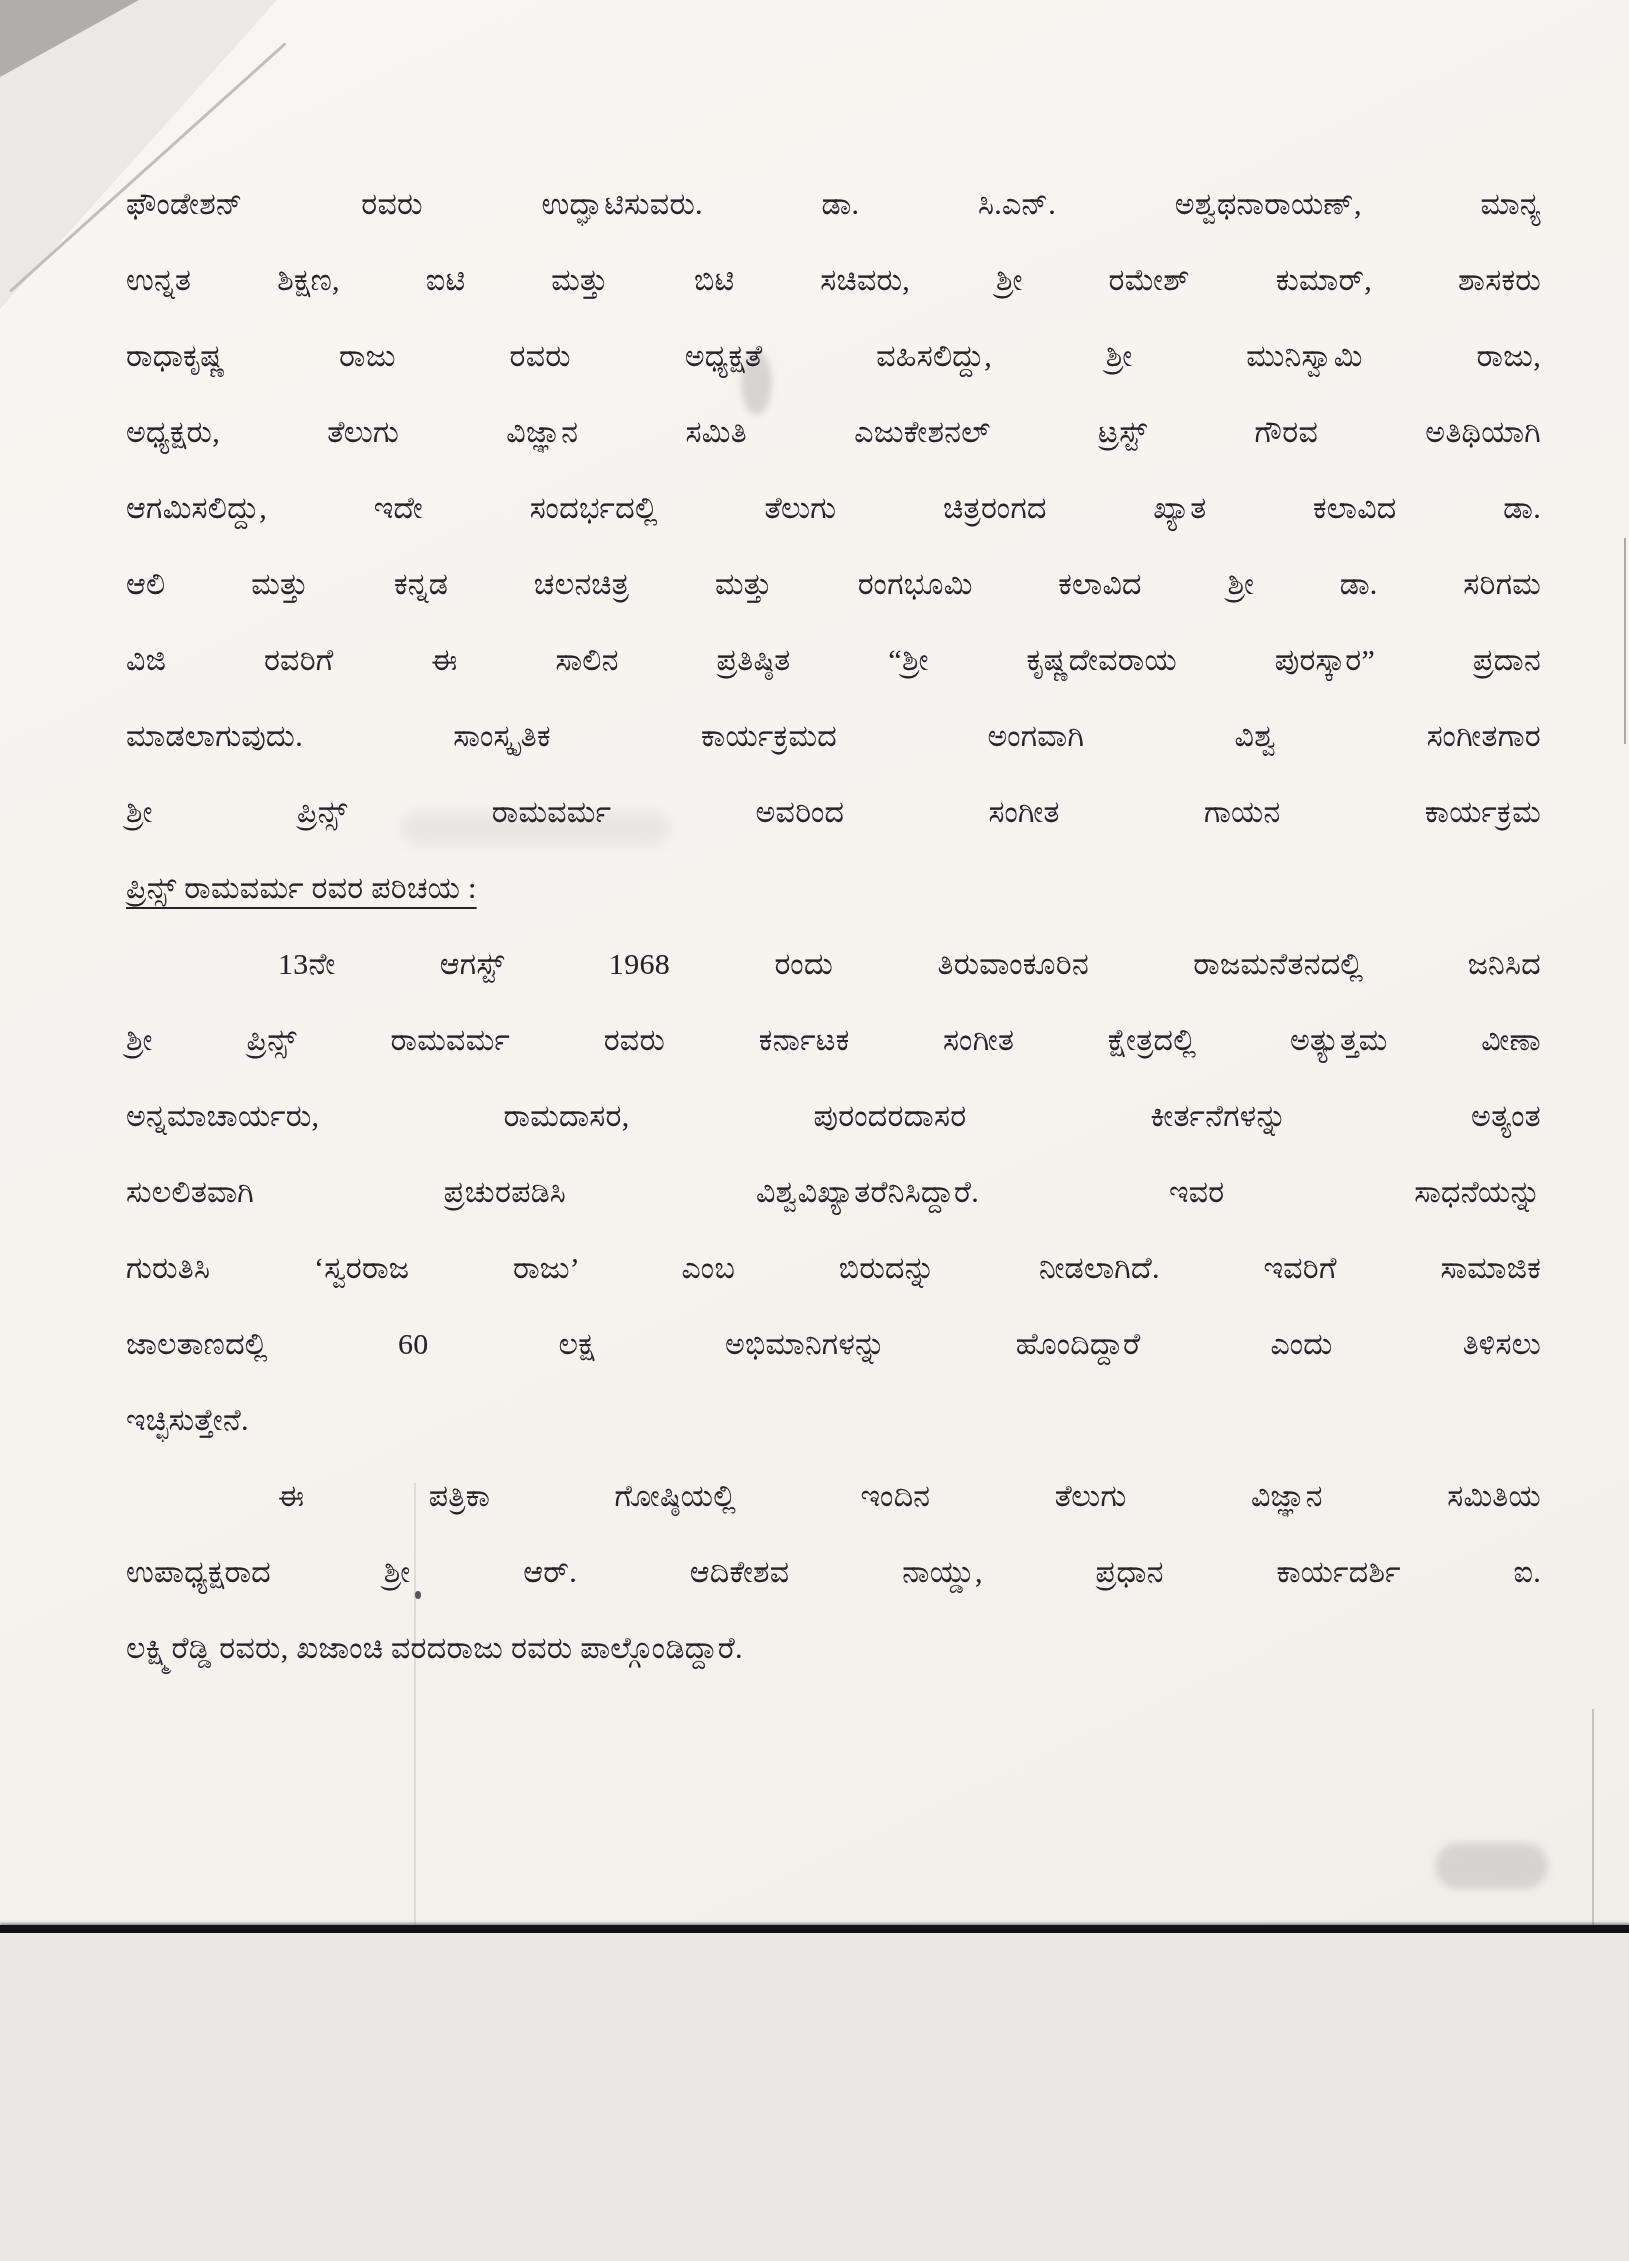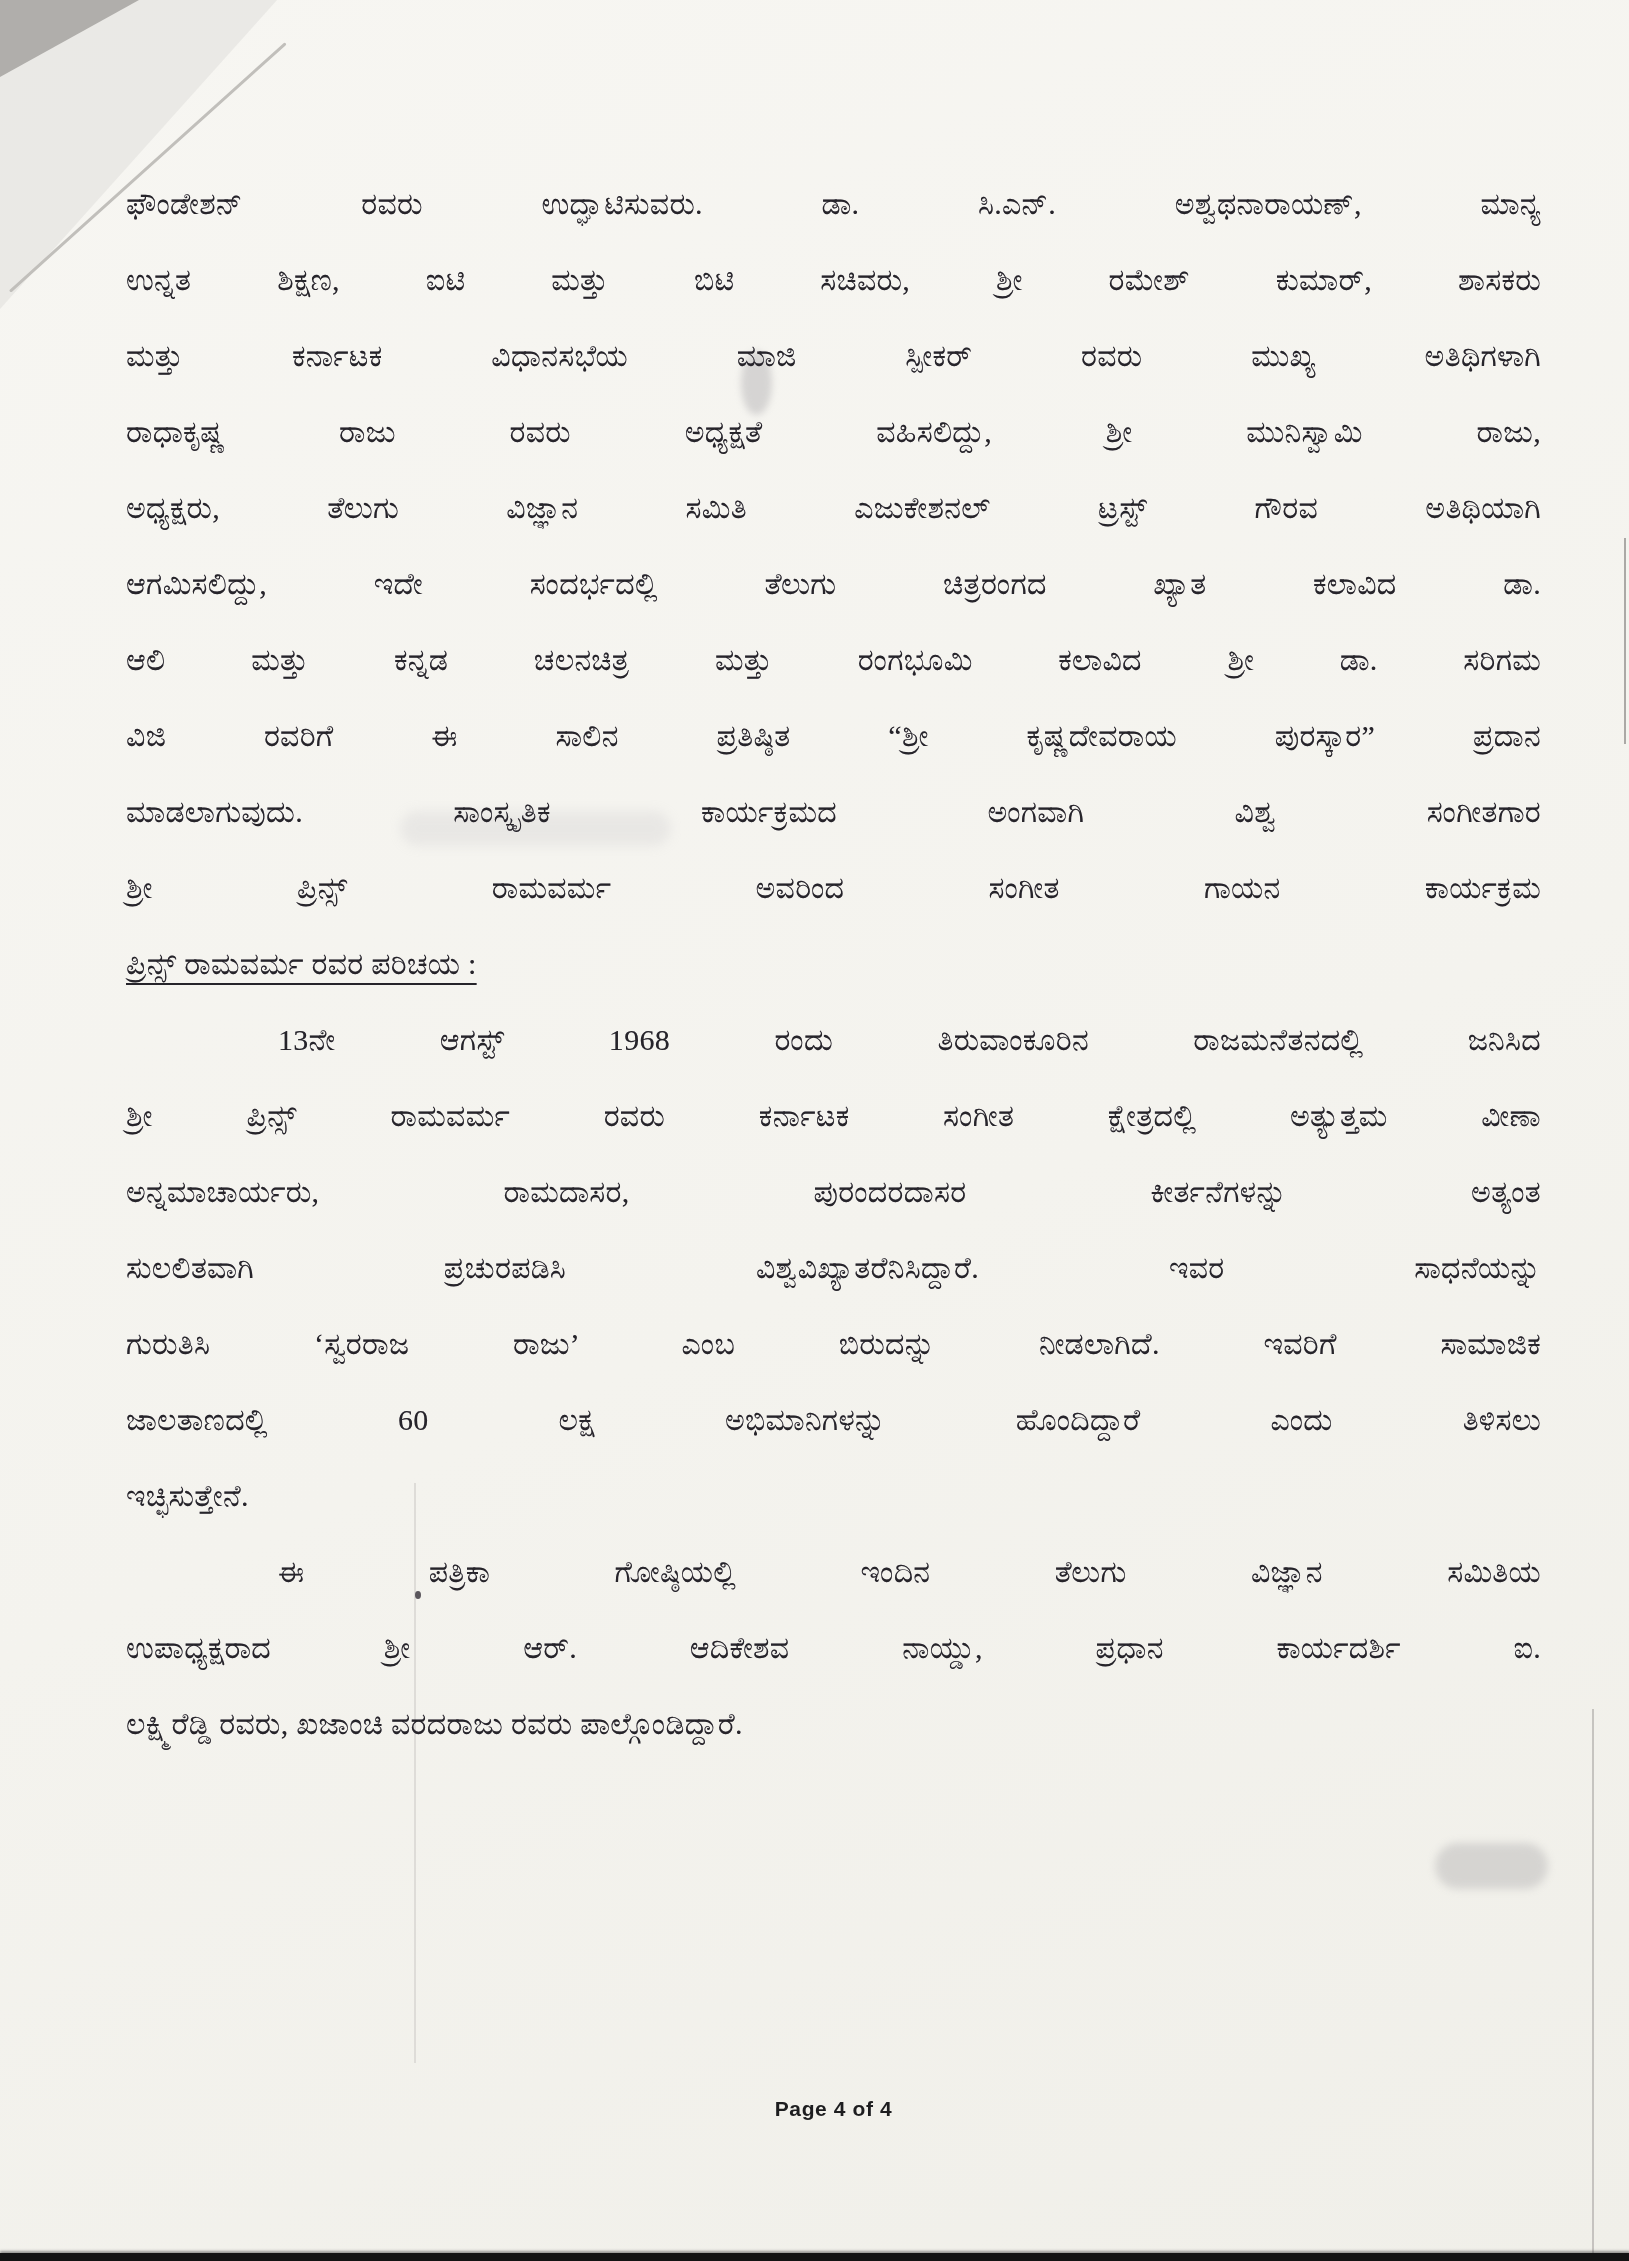--- a/index.html
+++ b/index.html
@@ -4,21 +4,21 @@
 <title>Scanned Document</title>
 <style>
   html, body { margin: 0; padding: 0; }
   body {
     width: 1630px; height: 2261px;
     background: #e9e8e4;
     font-family: "Liberation Serif", "DejaVu Serif", serif;
   }
   .page {
     position: relative;
-    width: 1630px; height: 2261px;
+    width: 1630px; height: 1933px;
     background: linear-gradient(155deg, #f7f6f2 0%, #f4f3ee 55%, #f0efe9 100%);
     overflow: hidden;
   }
   
   .doc {
     position: absolute;
     left: 126px; right: 89px; top: 166px;
   }
   .line {
     height: 76px;
@@ -133,21 +133,20 @@
   <div class="smudge3"></div>
   <div class="crease"></div>
   <div class="speck"></div>
   <div class="right-line-1"></div>
   <div class="right-line-2"></div>
   <div class="bottom-edge"></div>
 
   <div class="doc" id="doc">
       <div class="line" lang="kn">ಫೌಂಡೇಶನ್ ರವರು ಉದ್ಘಾಟಿಸುವರು. ಡಾ. ಸಿ.ಎನ್. ಅಶ್ವಥನಾರಾಯಣ್, ಮಾನ್ಯ</div>
       <div class="line" lang="kn">ಉನ್ನತ ಶಿಕ್ಷಣ, ಐಟಿ ಮತ್ತು ಬಿಟಿ ಸಚಿವರು, ಶ್ರೀ ರಮೇಶ್ ಕುಮಾರ್, ಶಾಸಕರು</div>
-      <div class="line" lang="kn">ಮತ್ತು ಕರ್ನಾಟಕ ವಿಧಾನಸಭೆಯ ಮಾಜಿ ಸ್ಪೀಕರ್ ರವರು ಮುಖ್ಯ ಅತಿಥಿಗಳಾಗಿ</div>
       <div class="line" lang="kn">ರಾಧಾಕೃಷ್ಣ ರಾಜು ರವರು ಅಧ್ಯಕ್ಷತೆ ವಹಿಸಲಿದ್ದು, ಶ್ರೀ ಮುನಿಸ್ವಾಮಿ ರಾಜು,</div>
       <div class="line" lang="kn">ಅಧ್ಯಕ್ಷರು, ತೆಲುಗು ವಿಜ್ಞಾನ ಸಮಿತಿ ಎಜುಕೇಶನಲ್ ಟ್ರಸ್ಟ್ ಗೌರವ ಅತಿಥಿಯಾಗಿ</div>
       <div class="line" lang="kn">ಆಗಮಿಸಲಿದ್ದು, ಇದೇ ಸಂದರ್ಭದಲ್ಲಿ ತೆಲುಗು ಚಿತ್ರರಂಗದ ಖ್ಯಾತ ಕಲಾವಿದ ಡಾ.</div>
       <div class="line" lang="kn">ಆಲಿ ಮತ್ತು ಕನ್ನಡ ಚಲನಚಿತ್ರ ಮತ್ತು ರಂಗಭೂಮಿ ಕಲಾವಿದ ಶ್ರೀ ಡಾ. ಸರಿಗಮ</div>
       <div class="line" lang="kn">ವಿಜಿ ರವರಿಗೆ ಈ ಸಾಲಿನ ಪ್ರತಿಷ್ಠಿತ “ಶ್ರೀ ಕೃಷ್ಣದೇವರಾಯ ಪುರಸ್ಕಾರ” ಪ್ರದಾನ</div>
       <div class="line" lang="kn">ಮಾಡಲಾಗುವುದು. ಸಾಂಸ್ಕೃತಿಕ ಕಾರ್ಯಕ್ರಮದ ಅಂಗವಾಗಿ ವಿಶ್ವ ಸಂಗೀತಗಾರ</div>
       <div class="line" lang="kn">ಶ್ರೀ ಪ್ರಿನ್ಸ್ ರಾಮವರ್ಮ ಅವರಿಂದ ಸಂಗೀತ ಗಾಯನ ಕಾರ್ಯಕ್ರಮ</div>
       <div class="line heading" lang="kn">ಪ್ರಿನ್ಸ್ ರಾಮವರ್ಮ ರವರ ಪರಿಚಯ :</div>
       <div class="line indent" lang="kn">13ನೇ ಆಗಸ್ಟ್ 1968 ರಂದು ತಿರುವಾಂಕೂರಿನ ರಾಜಮನೆತನದಲ್ಲಿ ಜನಿಸಿದ</div>
       <div class="line" lang="kn">ಶ್ರೀ ಪ್ರಿನ್ಸ್ ರಾಮವರ್ಮ ರವರು ಕರ್ನಾಟಕ ಸಂಗೀತ ಕ್ಷೇತ್ರದಲ್ಲಿ ಅತ್ಯುತ್ತಮ ವೀಣಾ</div>

